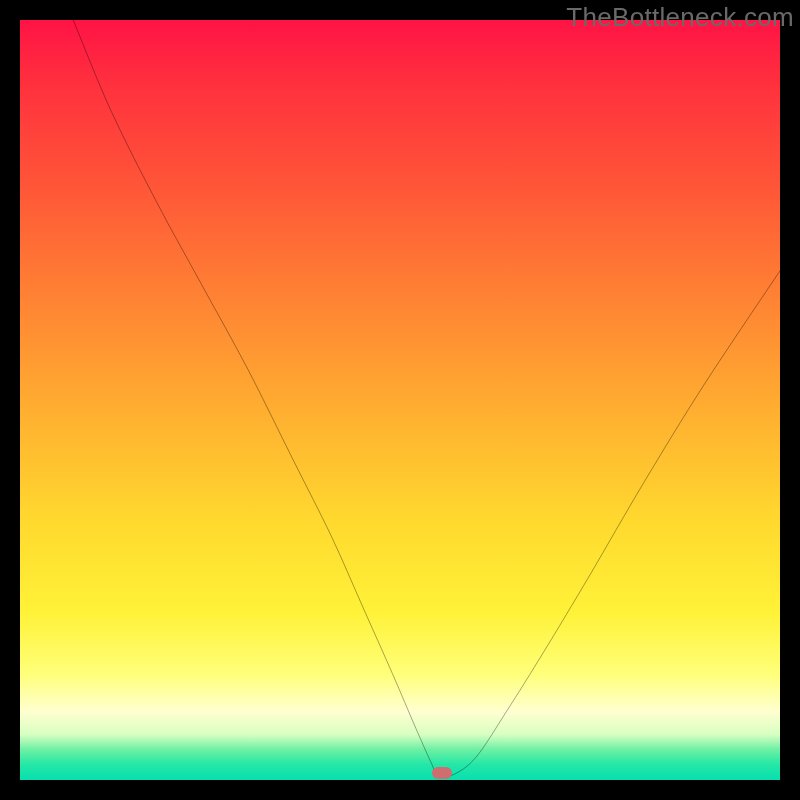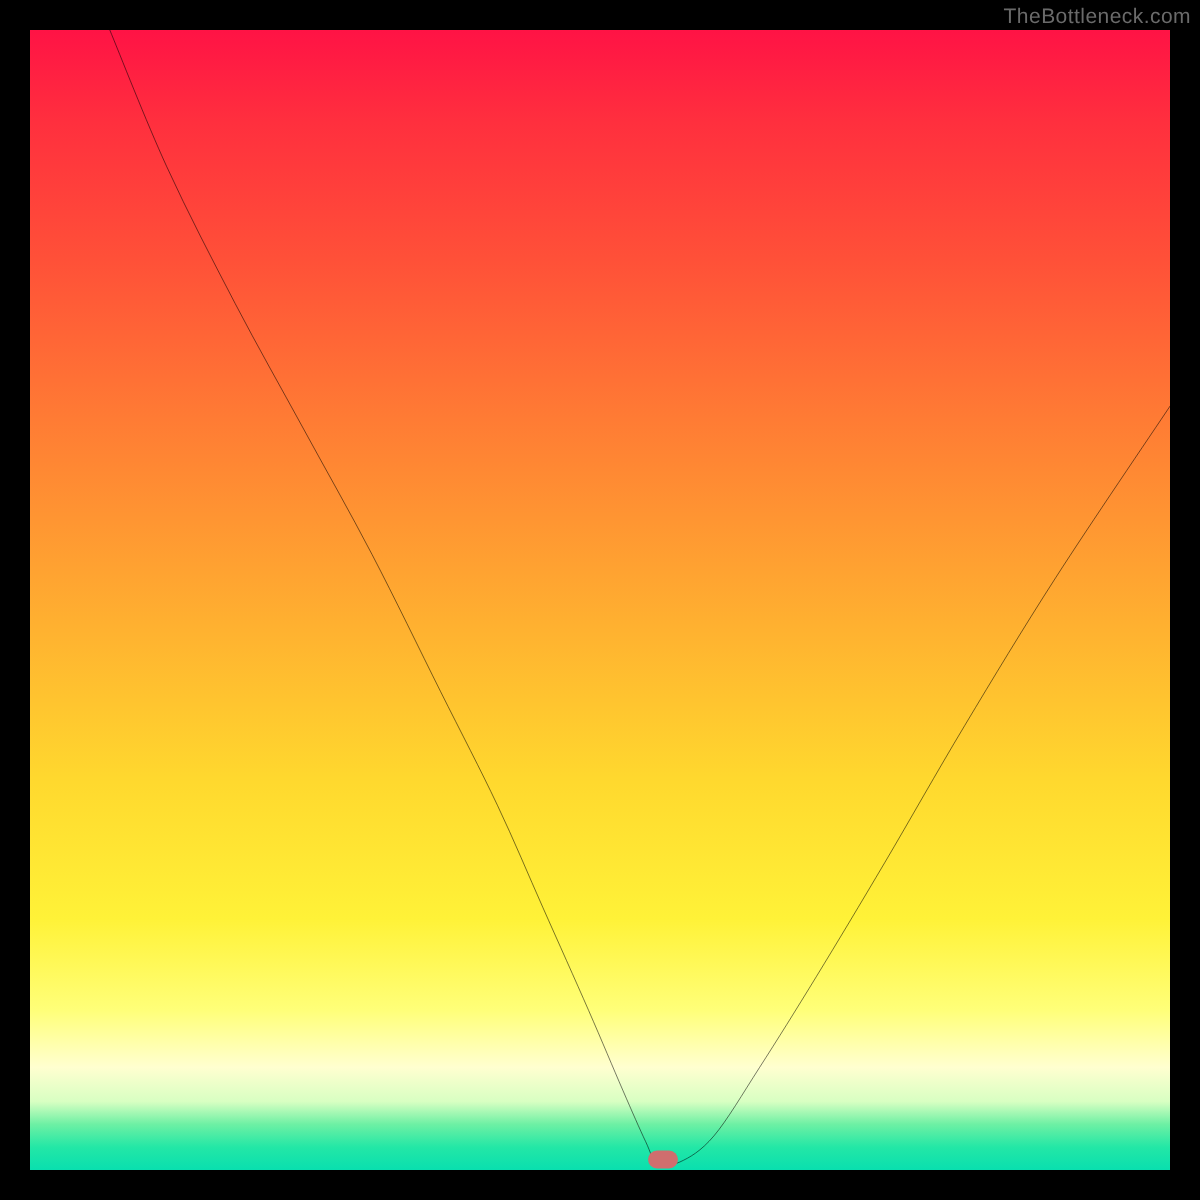--- a/index.html
+++ b/index.html
@@ -50,21 +50,21 @@
   .marker {
     position: absolute;
     background: #cf6e6e;
     border-radius: 6px;
   }
   .watermark {
     position: absolute;
     top: 2px;
     right: 6px;
     color: #6a6a6a;
-    font-size: 14px;
+    font-size: 26px;
     letter-spacing: 0.3px;
     user-select: none;
   }
 </style>
 </head>
 <body>
 
 <div class="wrap">
   <div class="plot">
     <svg viewBox="0 0 100 100" preserveAspectRatio="none">

